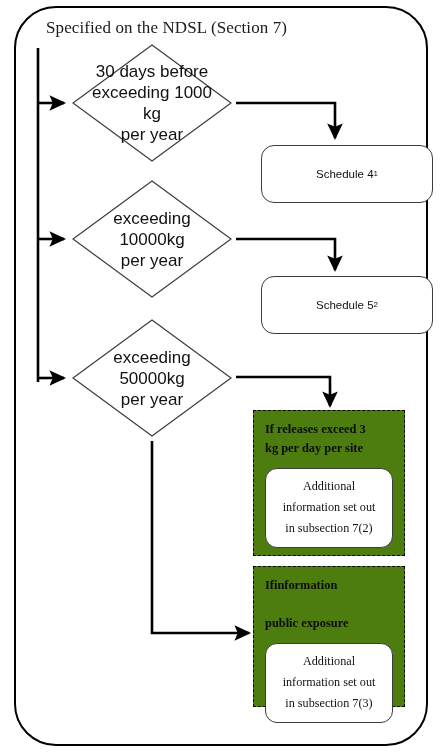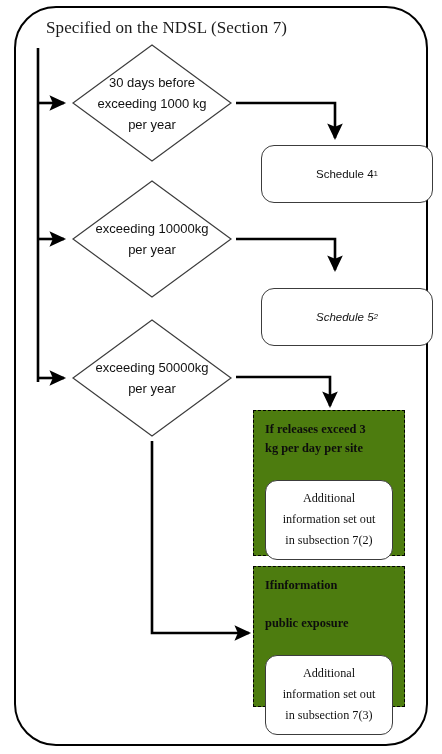--- a/index.html
+++ b/index.html
@@ -65,21 +65,21 @@
     height: 120px;
   }
   .diamond-label {
     position: absolute;
     left: 17px;
     top: 50%;
     transform: translateY(-50%);
     width: 128px;
     text-align: center;
     font-family: "Liberation Sans", sans-serif;
-    font-size: 13px;
+    font-size: 17px;
     line-height: 21px;
     color: #111111;
   }
 
   
   .sched-box {
     position: absolute;
     width: 172px;
     height: 58px;
     border: 1.4px solid #3c3c3c;
@@ -123,21 +123,21 @@
     display: block;
     text-align: justify;
   }
   .cond-heading.justify .jline:after {
     content: "";
     display: inline-block;
     width: 100%;
   }
 
   .info-box {
-    margin: 22px auto 11px auto;
+    margin: 10px auto 11px auto;
     width: 128px;
     border: 1.4px solid #3c3c3c;
     border-radius: 12px;
     box-sizing: border-box;
     padding: 7px 4px 8px 4px;
     background: #ffffff;
     font-family: "Liberation Serif", serif;
     font-size: 12.2px;
     line-height: 21px;
     text-align: center;
@@ -220,21 +220,21 @@
       <div>exceeding 50000kg</div>
       <div>per year</div>
     </div>
   </div>
 
   <div class="sched-box" style="left:261px; top:145px;">
     <span>Schedule 4</span>
       <sup>1</sup>
   </div>
 
-  <div class="sched-box" style="left:261px; top:288px;font-style:italic;">
+  <div class="sched-box" style="left:261px; top:276px;">
     <span>Schedule 5</span>
       <sup>2</sup>
   </div>
 
   <div class="dashed-group" style="left:253px; top:410px; height:146px;">
     <div class="cond-heading">
       <div>If releases exceed 3</div>
       <div>kg per day per site</div>
     </div>
     <div class="info-box">

